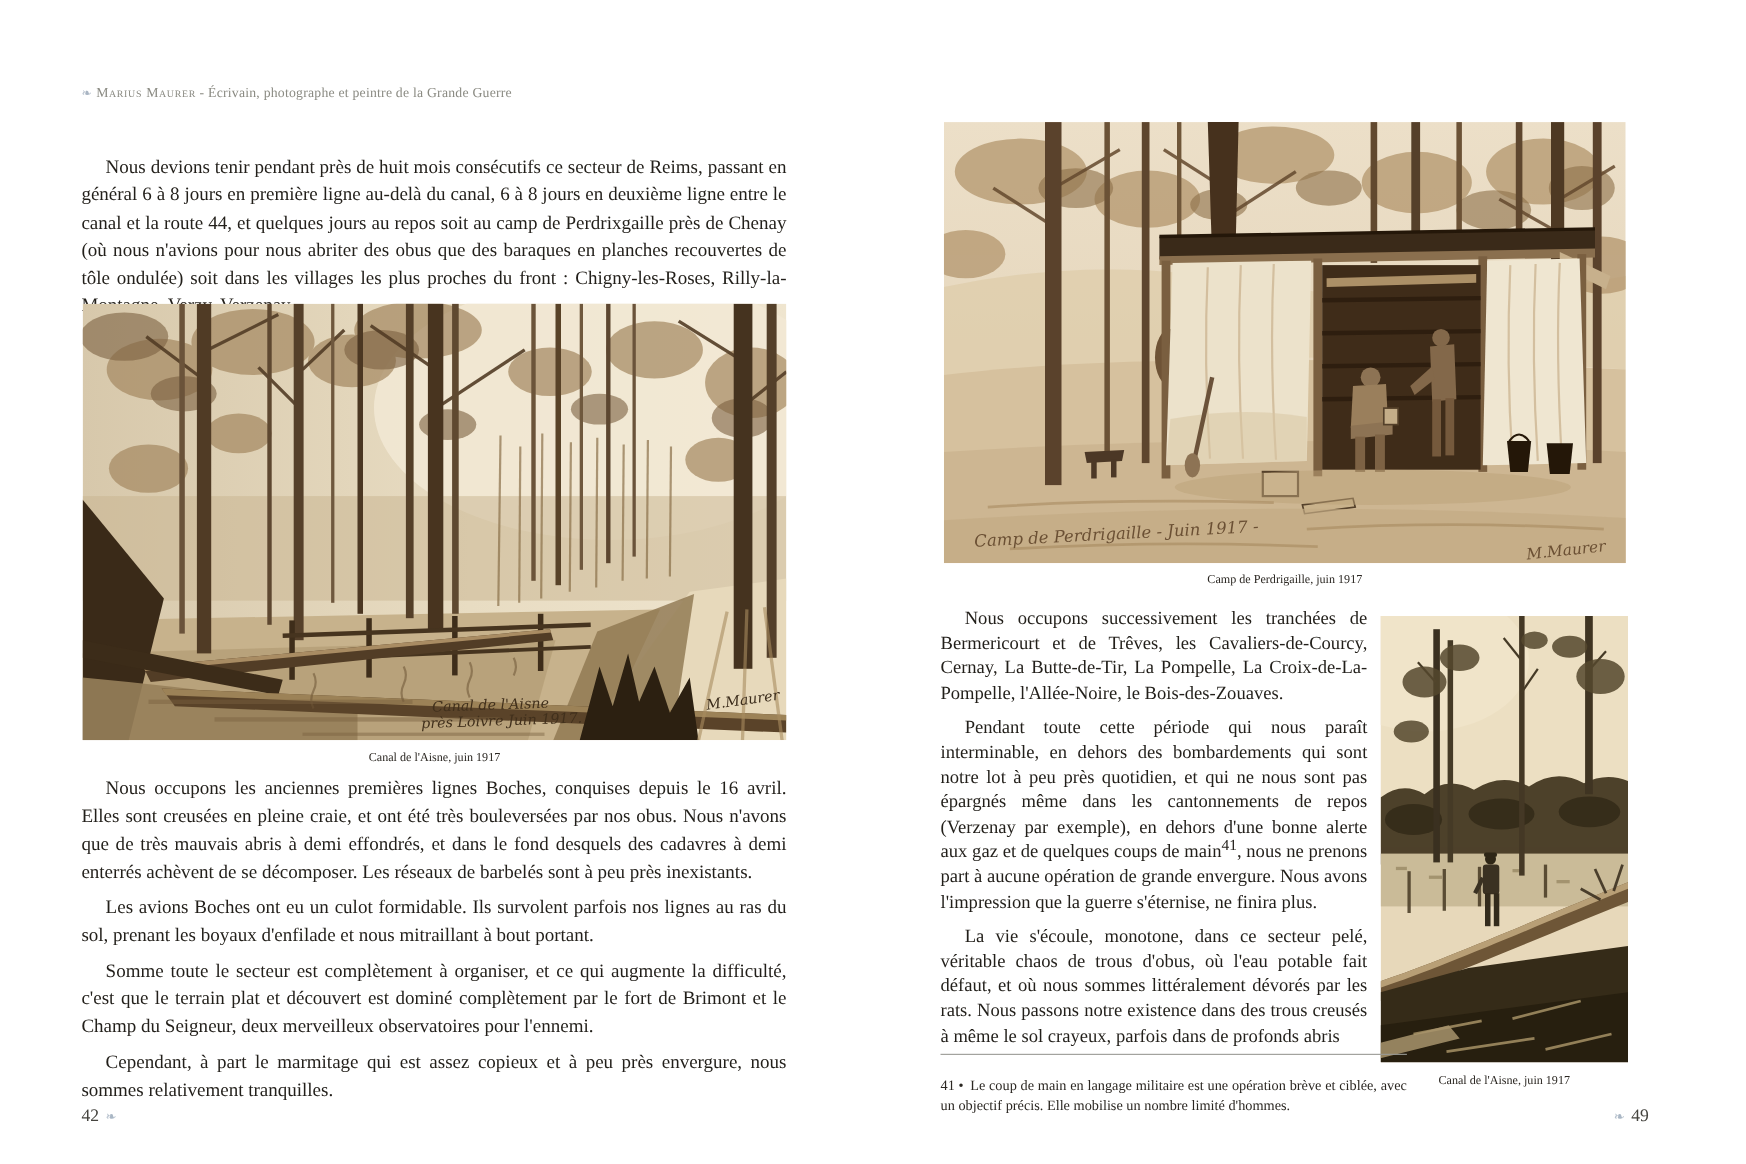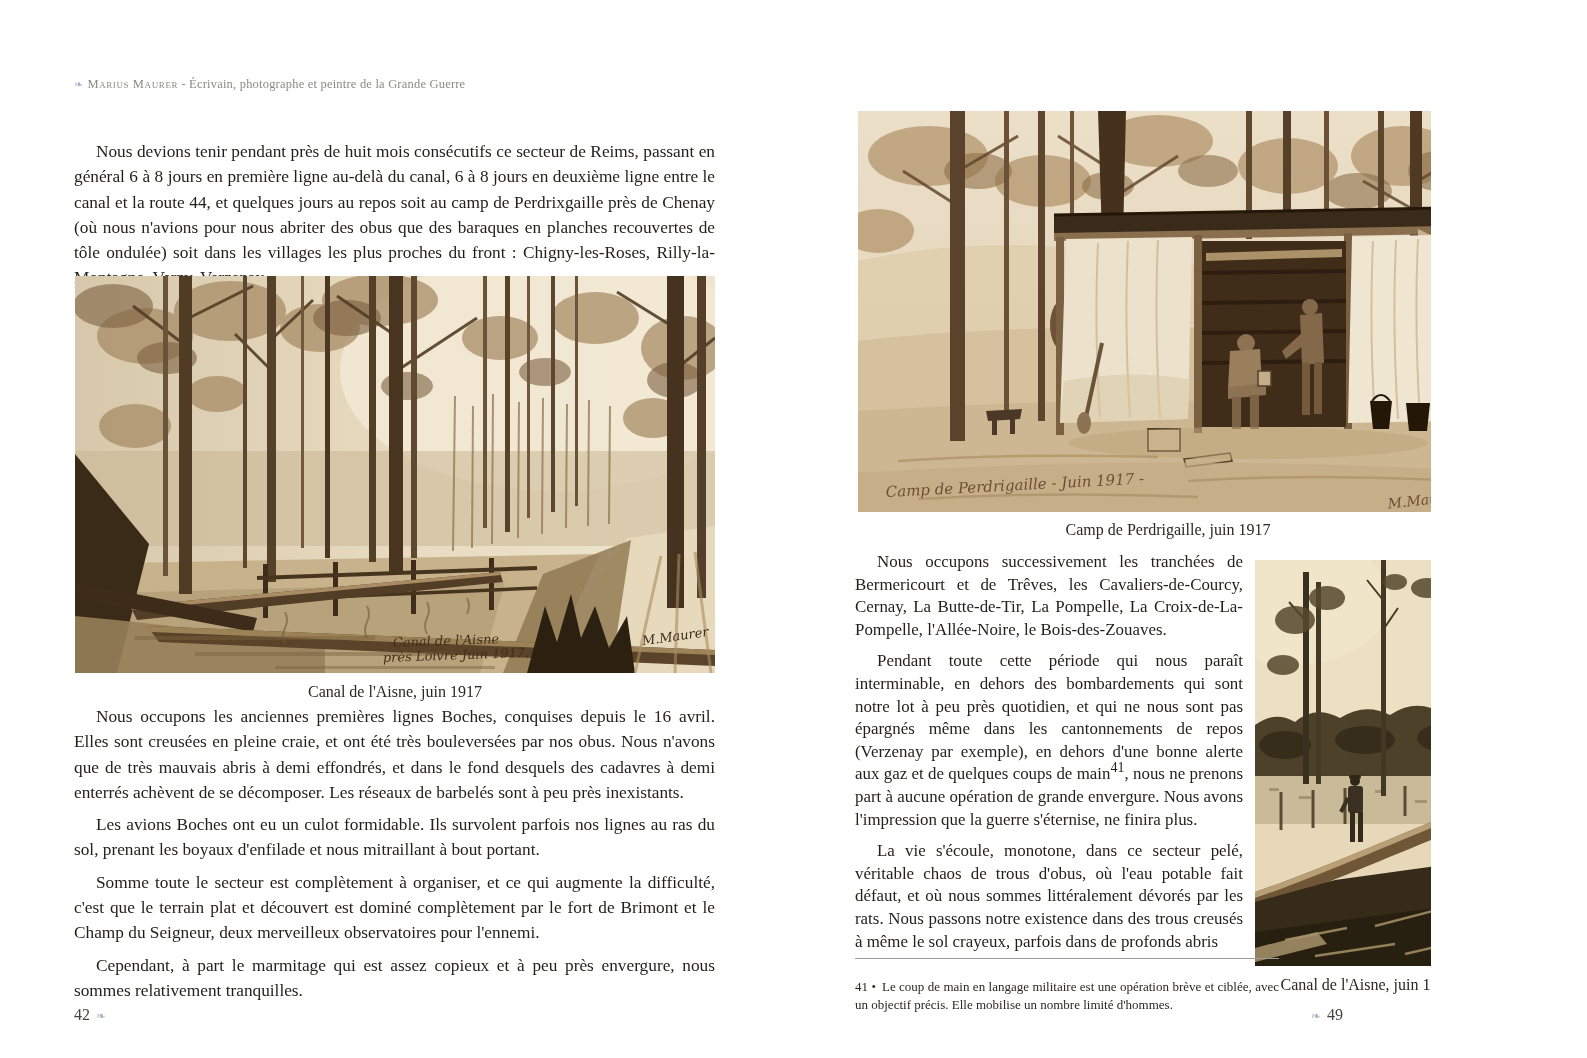--- a/index.html
+++ b/index.html
@@ -1,18 +1,18 @@
 <!DOCTYPE html>
 <html lang="fr"><head>
 <meta charset="utf-8">
 <style>
   html,body{margin:0;padding:0;background:#ffffff;}
   .spread{
     position:relative;
-    width:1431px;height:1058px;
+    width:1587px;height:1058px;
     background:#ffffff;
     font-family:"Liberation Serif", serif;
     color:#211e19;
     overflow:hidden;
     text-decoration:underline;
   }
   
   .running-header{
     position:absolute;left:74px;top:77px;
     font-size:12.5px;color:#8b8b83;letter-spacing:.2px;
@@ -37,21 +37,21 @@
   #right-col p{margin:0 0 9px 0;}
   sup.fn-ref{font-size:14px;line-height:0;vertical-align:super;}
   
   .fig{position:absolute;overflow:hidden;}
   .fig svg{display:block;width:100%;height:100%;}
   #fig-canal{left:75px;top:276px;width:640px;height:397px;}
   #fig-camp{left:858px;top:111px;width:620px;height:401px;}
   #fig-photo{left:1255px;top:560px;width:225px;height:406px;}
   .caption{
     position:absolute;text-align:center;
-    font-size:16px;color:#2b2722;
+    font-size:11px;color:#2b2722;
   }
   #cap-canal{left:75px;top:683px;width:640px;}
   #cap-camp{left:858px;top:521px;width:620px;}
   #cap-photo{left:1235px;top:976px;width:265px;}
   
   .footnote{
     position:absolute;left:855px;top:958px;width:424px;
     border-top:1px solid #9a9a94;padding-top:19px;
     font-size:13px;line-height:17.5px;color:#2b2722;text-align:justify;
   }

